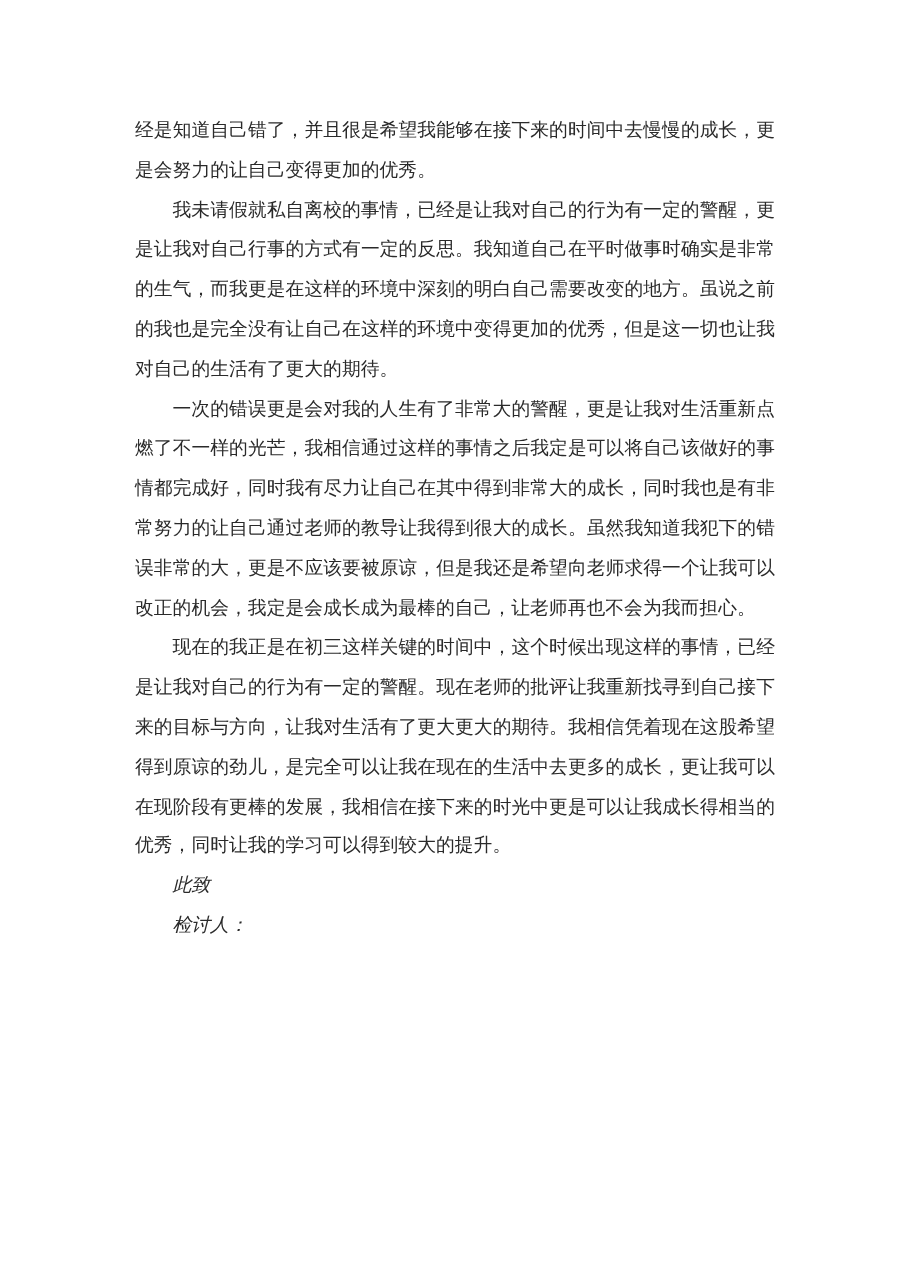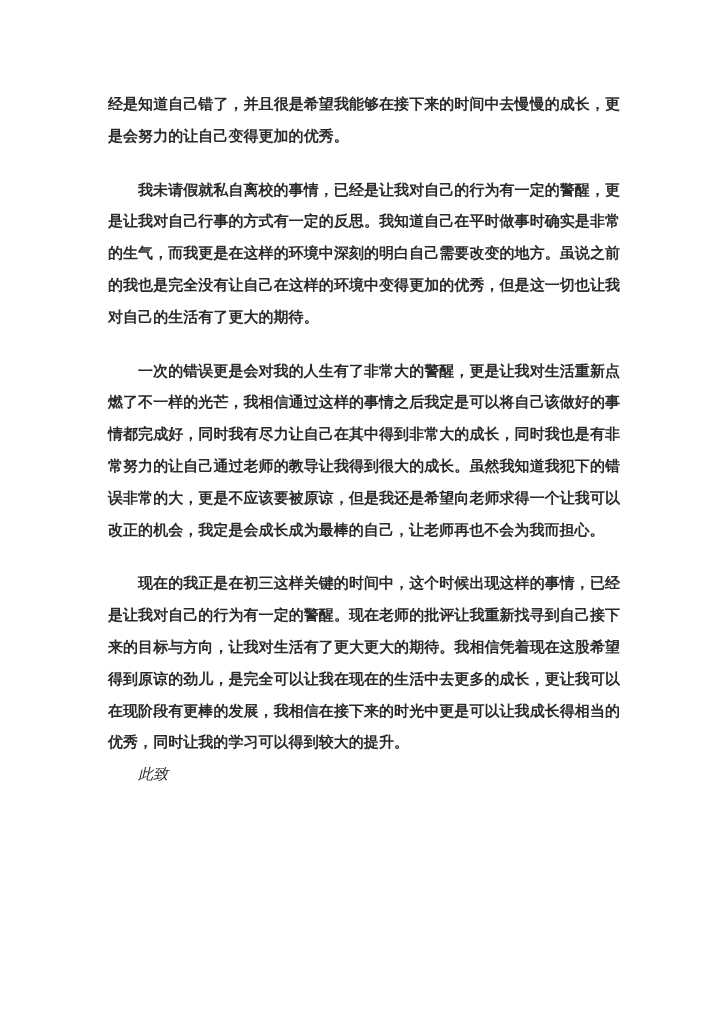--- a/index.html
+++ b/index.html
@@ -12,27 +12,27 @@
     font-family: "DejaVu Serif", "Liberation Serif", serif;
     font-size: 15px;
     line-height: 31.8px;
     color: #2a2a2a;
     letter-spacing: 0.05px;
   }
   .para {
     margin: 0;
     text-align: justify;
     text-justify: inter-character;
-    font-weight: bold;
   }
-  .para.indent { text-indent: 30px; margin-top: 22px; }
+  .para.indent { text-indent: 30px; }
   .closing { margin: 0; padding-left: 30px; font-style: italic; }
 </style>
 </head>
 <body>
 
 <div class="page">
   <p class="para">经是知道自己错了，并且很是希望我能够在接下来的时间中去慢慢的成长，更是会努力的让自己变得更加的优秀。</p>
   <p class="para indent">我未请假就私自离校的事情，已经是让我对自己的行为有一定的警醒，更是让我对自己行事的方式有一定的反思。我知道自己在平时做事时确实是非常的生气，而我更是在这样的环境中深刻的明白自己需要改变的地方。虽说之前的我也是完全没有让自己在这样的环境中变得更加的优秀，但是这一切也让我对自己的生活有了更大的期待。</p>
   <p class="para indent">一次的错误更是会对我的人生有了非常大的警醒，更是让我对生活重新点燃了不一样的光芒，我相信通过这样的事情之后我定是可以将自己该做好的事情都完成好，同时我有尽力让自己在其中得到非常大的成长，同时我也是有非常努力的让自己通过老师的教导让我得到很大的成长。虽然我知道我犯下的错误非常的大，更是不应该要被原谅，但是我还是希望向老师求得一个让我可以改正的机会，我定是会成长成为最棒的自己，让老师再也不会为我而担心。</p>
   <p class="para indent">现在的我正是在初三这样关键的时间中，这个时候出现这样的事情，已经是让我对自己的行为有一定的警醒。现在老师的批评让我重新找寻到自己接下来的目标与方向，让我对生活有了更大更大的期待。我相信凭着现在这股希望得到原谅的劲儿，是完全可以让我在现在的生活中去更多的成长，更让我可以在现阶段有更棒的发展，我相信在接下来的时光中更是可以让我成长得相当的优秀，同时让我的学习可以得到较大的提升。</p>
   <p class="closing">此致</p>
+  <p class="closing">检讨人：</p>
 </div>
 
 </body></html>

